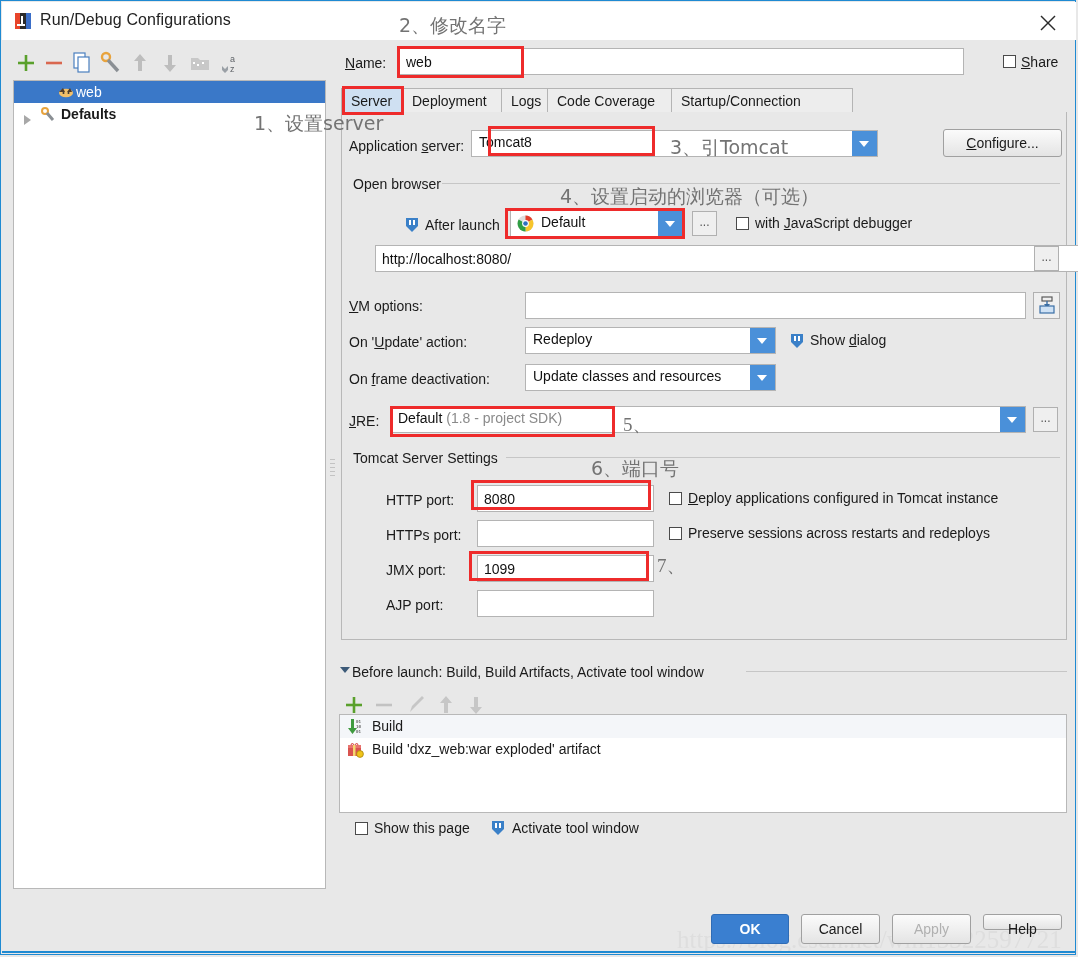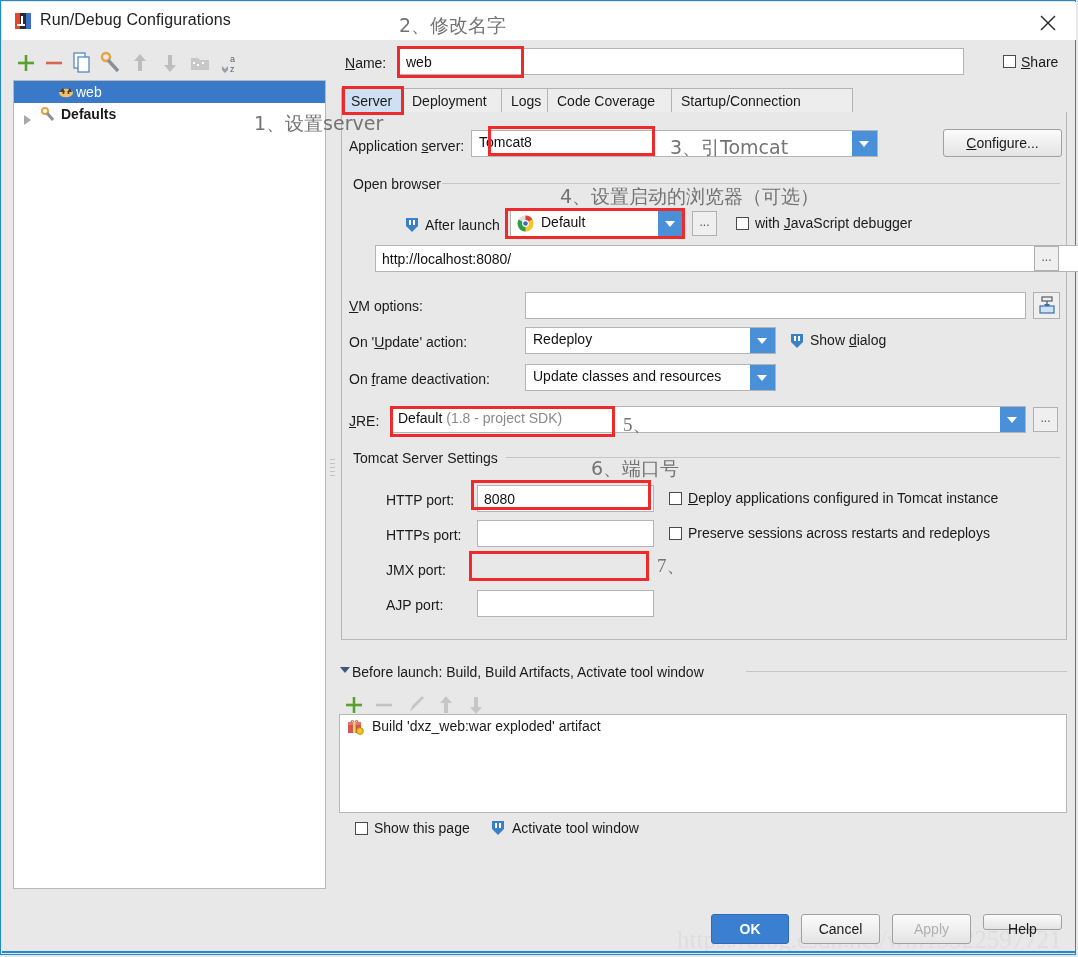--- a/index.html
+++ b/index.html
@@ -359,20 +359,21 @@
     <input class="txt" style="left: 135px; top: 373px; width: 177px;" value="8080">
     <span class="chk" style="left:327px;top:380px"></span>
     <span class="lbl" style="left:346px;top:378px"><u>D</u>eploy applications configured in Tomcat instance</span>
 
     <span class="lbl" style="left:44px;top:415px">HTTPs port:</span>
     <input class="txt" style="left: 135px; top: 408px; width: 177px;" value="">
     <span class="chk" style="left:327px;top:415px"></span>
     <span class="lbl" style="left:346px;top:413px">Preserve sessions across restarts and redeploys</span>
 
     <span class="lbl" style="left:44px;top:450px">JMX port:</span>
+    <input class="txt" style="left: 135px; top: 443px; width: 177px;" value="1099">
 
     <span class="lbl" style="left:44px;top:485px">AJP port:</span>
     <input class="txt" style="left: 135px; top: 478px; width: 177px;" value="">
   </div>
 
   <span class="bl-arrow"></span>
   <span class="bl-title">Before launch: Build, Build Artifacts, Activate tool window</span>
   <span class="bl-line"></span>
 
   <div class="bl-toolbar">
@@ -398,20 +399,31 @@
         </svg>
     </div>
     <div class="tb-ico" style="left:122px">
       <svg width="26" height="28">
           <polygon points="13,23 19,16 15,16 15,6 11,6 11,16 7,16" fill="#c6c6c6"></polygon>
         </svg>
     </div>
   </div>
 
   <div class="bl-list">
+    <div class="bl-row alt">
+      <span class="ic">
+        <svg width="17" height="17" viewBox="0 0 17 17">
+          <polygon points="4,1 4,10 1,10 5.5,16 10,10 7,10 7,1" fill="#3f9a3f"></polygon>
+          <text x="9" y="5" font-size="4.2" fill="#333" font-family="monospace">01</text>
+          <text x="9" y="10" font-size="4.2" fill="#333" font-family="monospace">10</text>
+          <text x="9" y="15" font-size="4.2" fill="#333" font-family="monospace">01</text>
+        </svg>
+      </span>
+      <span>Build</span>
+    </div>
     <div class="bl-row">
       <span class="ic">
         <svg width="17" height="17" viewBox="0 0 17 17">
           <rect x="1" y="6" width="13" height="9" fill="#d9534f"></rect>
           <rect x="1" y="4" width="13" height="3" fill="#e8746f"></rect>
           <rect x="6" y="4" width="2.5" height="11" fill="#f5d76e"></rect>
           <path d="M4 4 Q5 1 7 4" stroke="#d9534f" stroke-width="1.2" fill="none"></path>
           <path d="M11 4 Q10 1 8 4" stroke="#d9534f" stroke-width="1.2" fill="none"></path>
           <circle cx="13" cy="13" r="3.4" fill="#f0c419" stroke="#a8860d" stroke-width="0.8"></circle>
         </svg>

